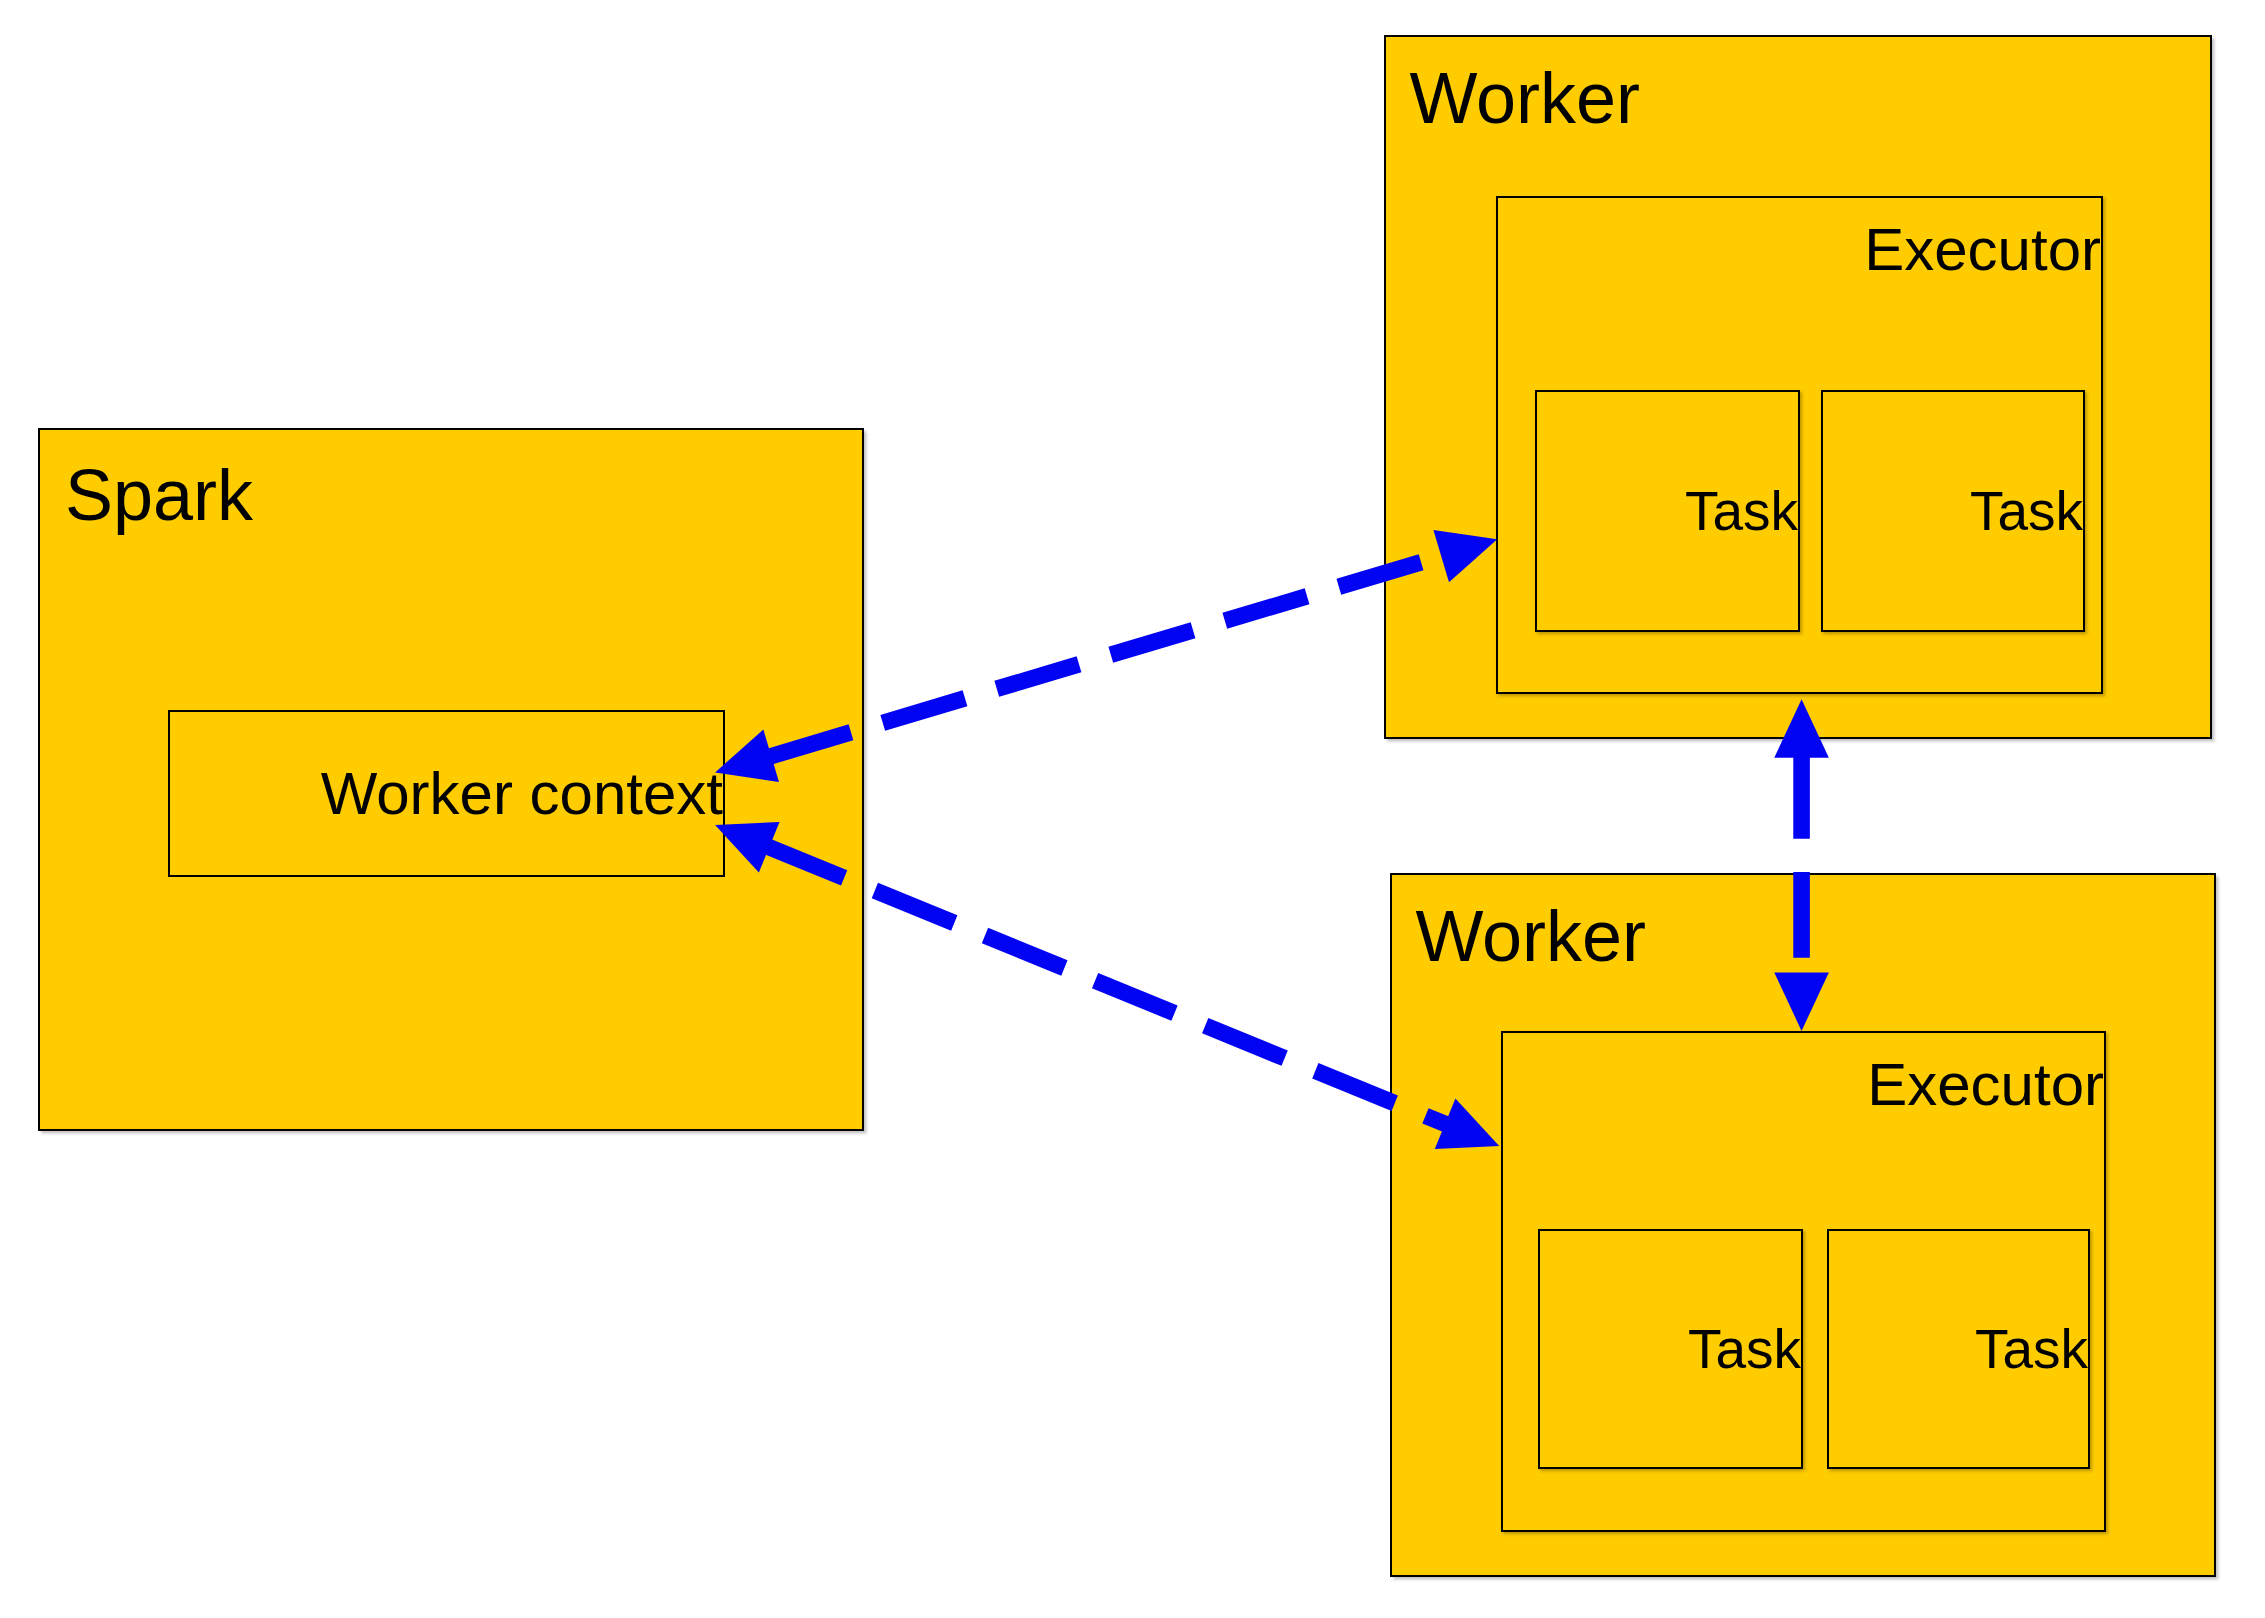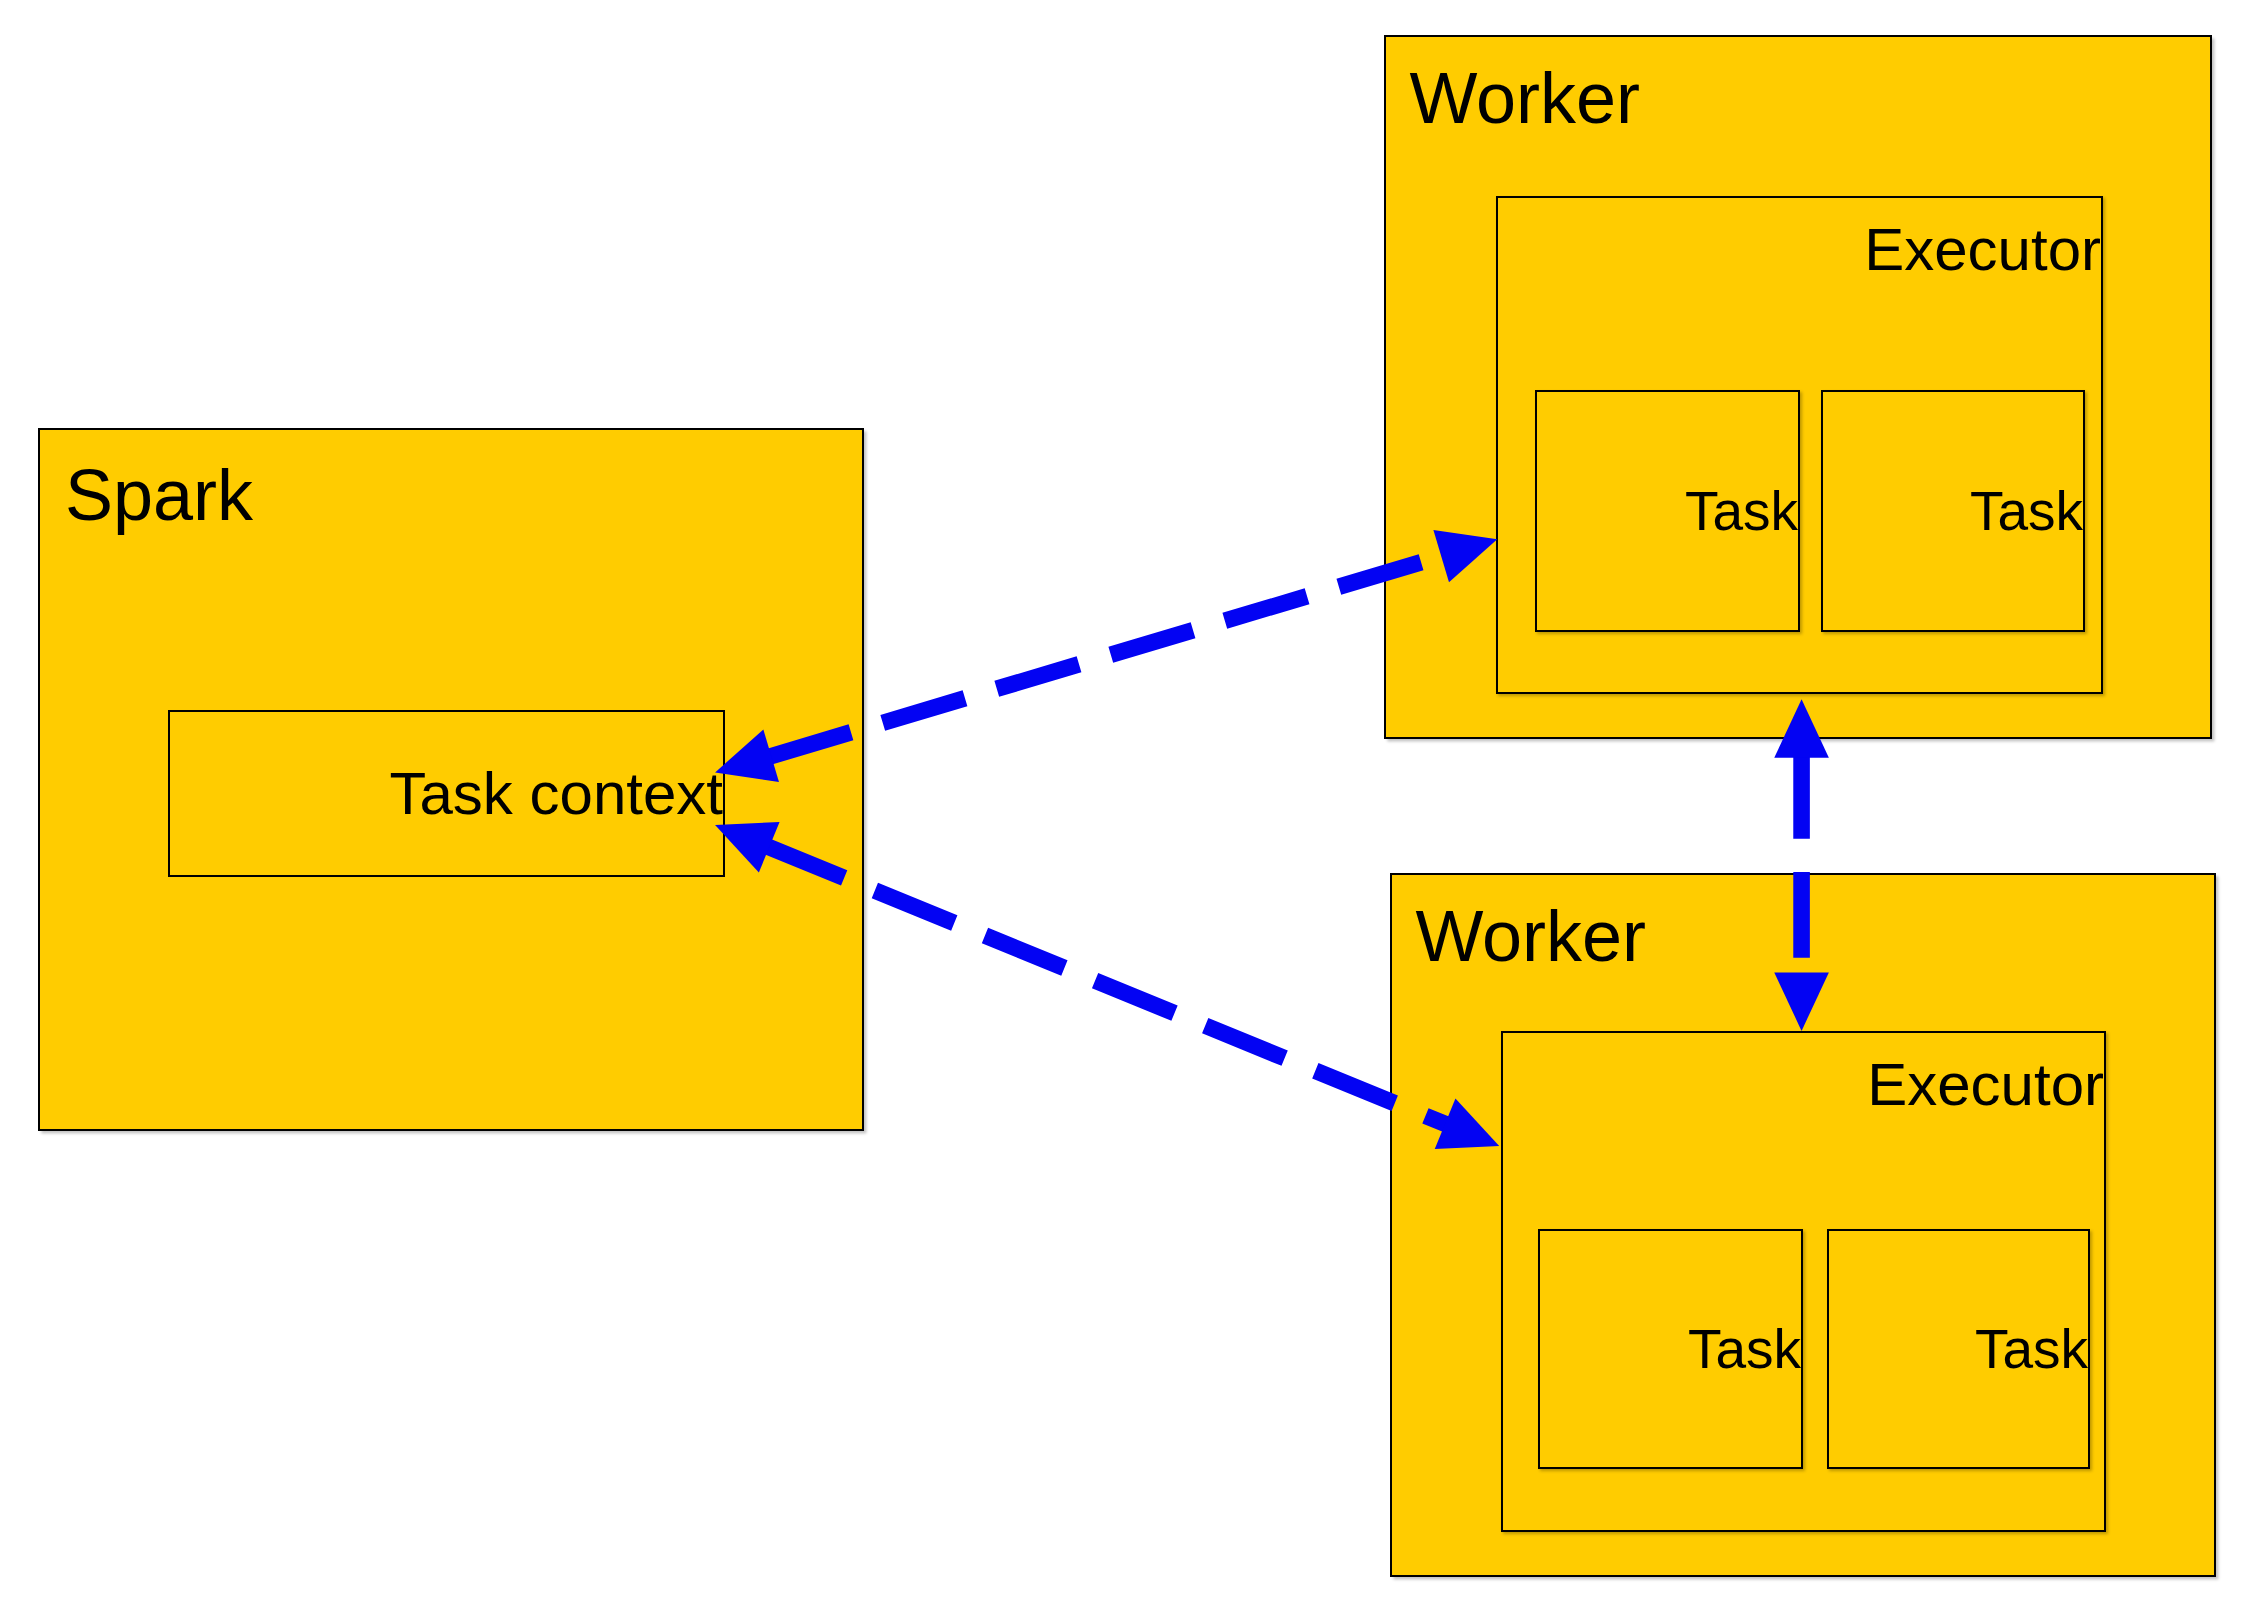--- a/index.html
+++ b/index.html
@@ -61,21 +61,21 @@
   .arrow-head { fill: var(--arrow, #0303F3); stroke: none; }
 </style>
 </head>
 <body>
 
 <div class="canvas">
 
   <div class="node" style="left:38px; top:428px; width:822px; height:699px;">
     <div class="node-label driver-label" style="left:25px; top:29px;">Spark</div>
     <div class="node center-flex" style="left:128px; top:280px; width:537px; height:163px; box-shadow:none;">
-      <span class="spark-label">Task context</span>
+      <span class="spark-label">Worker context</span>
     </div>
   </div>
 
   <div class="node" style="left:1384px; top:35px; width:824px; height:700px;">
     <div class="node-label worker-label" style="left:23.4px; top:25px;">Worker</div>
     <div class="node" style="left:110px; top:159px; width:603px; height:494px; box-shadow:2px 2px 2.9px rgba(0,0,0,0.25);">
       <div class="node-label executor-label" style="top:21.5px;">Executor</div>
       <div class="node center-flex" style="left:37px; top:192px; width:245px; height:238px; box-shadow:2px 2px 2.9px rgba(0,0,0,0.25);">
         <span class="task-label">Task</span>
       </div>

